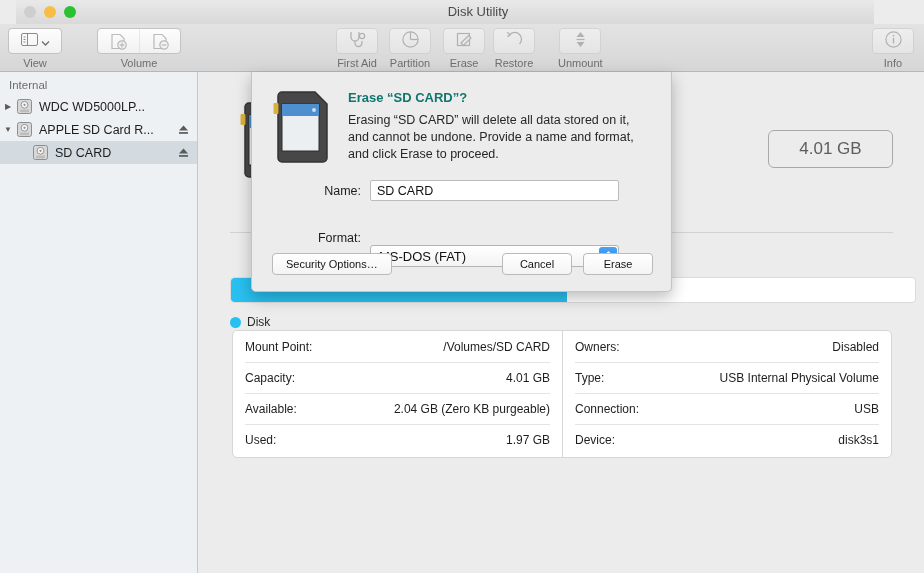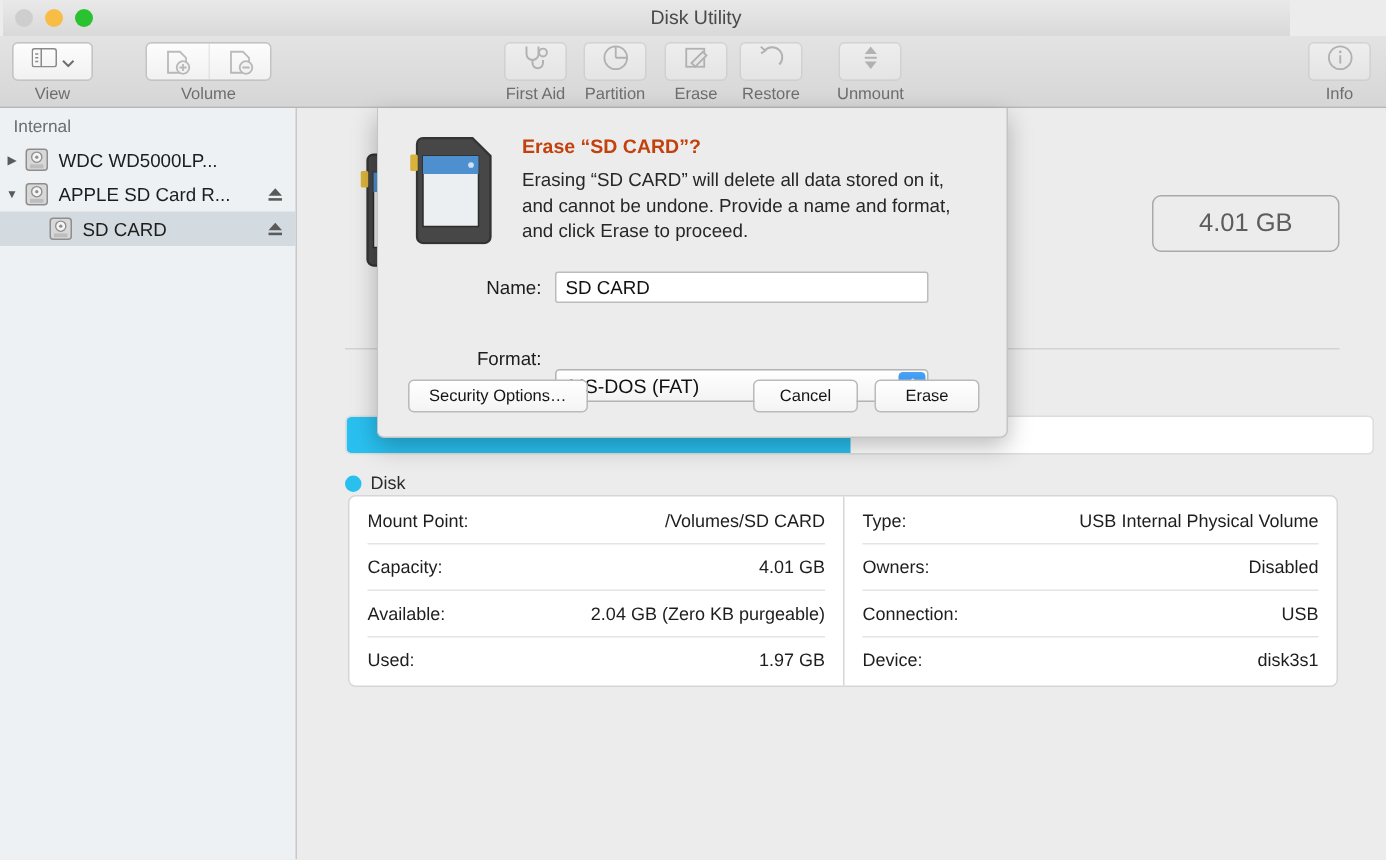--- a/index.html
+++ b/index.html
@@ -11,21 +11,21 @@
     -webkit-font-smoothing: antialiased;
   }
   #app {
     position: relative;
     width: 924px; height: 573px;
     background: #ececec;
   }
 
   
   .titlebar {
-    position: absolute; top: 0; left: 2px;
+    position: absolute; top: 0; left: 16px;
     width: 858px; height: 24px;
     background: linear-gradient(to bottom, #e9e9e9, #d9d9d9);
   }
   .traffic { position: absolute; top: 6px; left: 8px; display: flex; gap: 8px; }
   .light { width: 12px; height: 12px; border-radius: 50%; }
   .light.close  { background: #cecece; }
   .light.min    { background: #f8bd45; }
   .light.zoom   { background: #2ac231; }
   .win-title {
     position: absolute; top: 0; left: 0; width: 924px; height: 24px;
@@ -161,21 +161,21 @@
     border: 1px solid #c4c4c4;
     border-top: none;
     border-radius: 0 0 5px 5px;
     box-shadow: 0 6px 16px rgba(0,0,0,.26);
     z-index: 50;
   }
   .sheet-top { position: relative; padding: 16px 20px 0 20px; display: flex; }
   .sheet-icon { flex: 0 0 62px; padding-top: 3px; }
   .sheet-txt { flex: 1; padding-left: 14px; padding-top: 2px; }
   .sheet-title {
-    font-size: 13px; font-weight: bold; color: #c2410c;
+    font-size: 13px; font-weight: bold; color: #0f766e;
     margin-bottom: 7px;
   }
   .sheet-body {
     font-size: 12.5px; color: #272727; line-height: 17px;
   }
   .frow {
     display: flex; align-items: center;
     margin-top: 10px; padding: 0 52px 0 20px;
   }
   .frow .flabel {
@@ -449,26 +449,26 @@
           <span>Available:</span>
           <span class="info-val">2.04 GB (Zero KB purgeable)</span>
         </div>
         <div class="inforow">
           <span>Used:</span>
           <span class="info-val">1.97 GB</span>
         </div>
       </div>
       <div class="infocol">
         <div class="inforow">
+          <span>Owners:</span>
+          <span class="info-val">Disabled</span>
+        </div>
+        <div class="inforow">
           <span>Type:</span>
           <span class="info-val">USB Internal Physical Volume</span>
-        </div>
-        <div class="inforow">
-          <span>Owners:</span>
-          <span class="info-val">Disabled</span>
         </div>
         <div class="inforow">
           <span>Connection:</span>
           <span class="info-val">USB</span>
         </div>
         <div class="inforow">
           <span>Device:</span>
           <span class="info-val">disk3s1</span>
         </div>
       </div>

